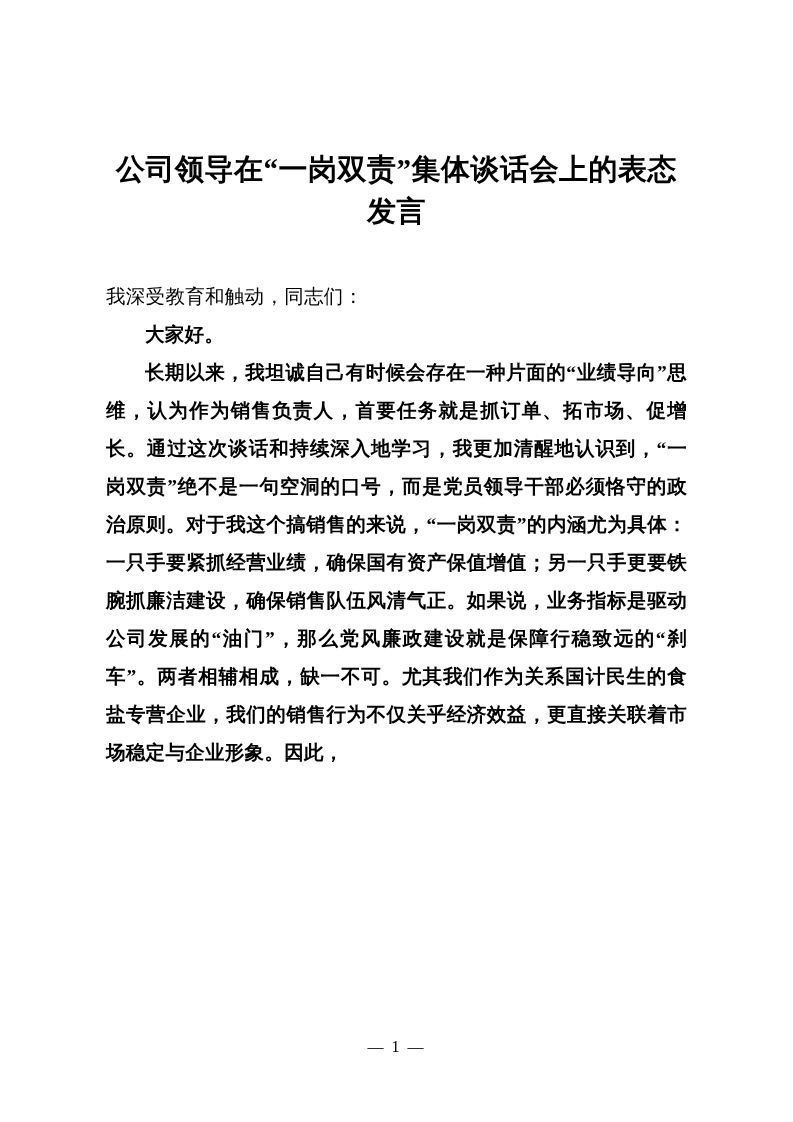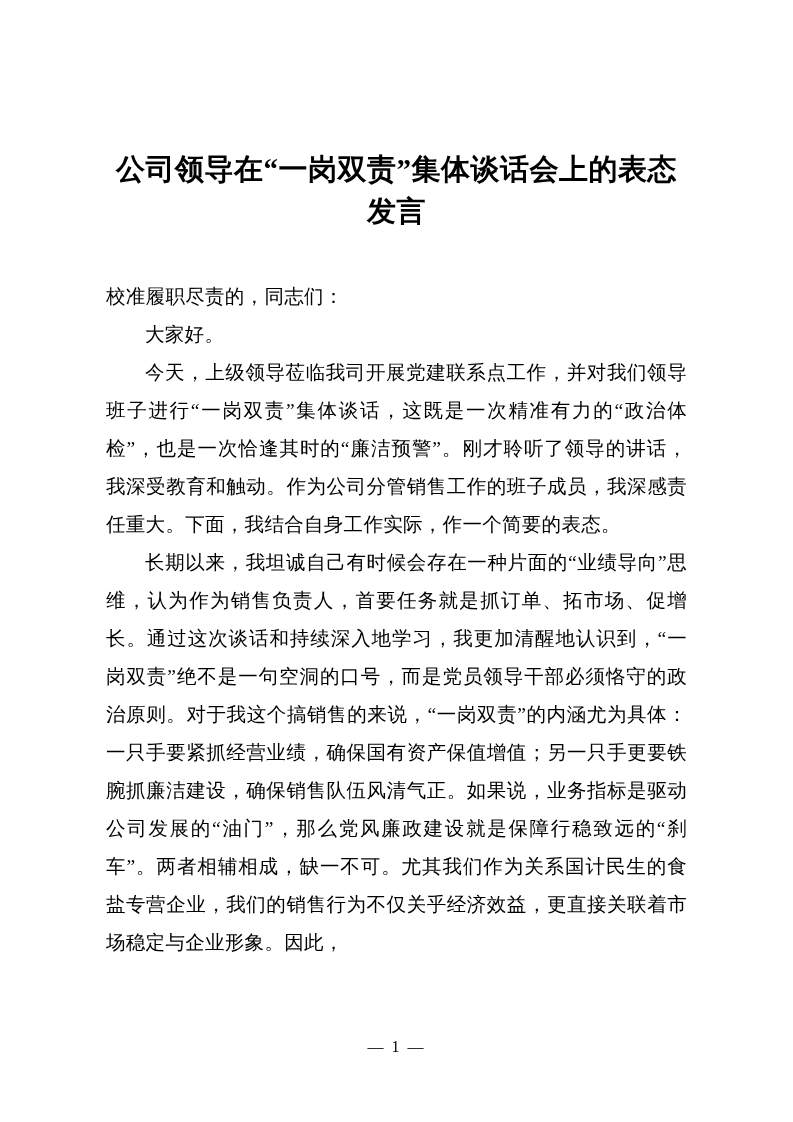--- a/index.html
+++ b/index.html
@@ -32,20 +32,21 @@
   }
   .para {
     margin: 0;
     line-height: 38px;
     text-align: justify;
     text-justify: inter-ideograph;
     letter-spacing: 0.3px;
   }
   .para.indent {
     text-indent: 2em;
+    font-weight: bold;
   }
   .para.bold {
     font-weight: bold;
   }
   .page-footer {
     position: absolute;
     left: 0;
     right: 0;
     bottom: 66px;
     text-align: center;
@@ -54,20 +55,19 @@
     letter-spacing: 2px;
   }
 </style>
 </head>
 <body>
 
 <div class="page">
   <h1 class="doc-title">公司领导在“一岗双责”集体谈话会上的表态发言</h1>
 
   <div class="doc-body">
-      <p class="para">校准履职尽责的，同志们：</p>
+      <p class="para">我深受教育和触动，同志们：</p>
       <p class="para indent">大家好。</p>
-      <p class="para indent">今天，上级领导莅临我司开展党建联系点工作，并对我们领导班子进行“一岗双责”集体谈话，这既是一次精准有力的“政治体检”，也是一次恰逢其时的“廉洁预警”。刚才聆听了领导的讲话，我深受教育和触动。作为公司分管销售工作的班子成员，我深感责任重大。下面，我结合自身工作实际，作一个简要的表态。</p>
       <p class="para indent">长期以来，我坦诚自己有时候会存在一种片面的“业绩导向”思维，认为作为销售负责人，首要任务就是抓订单、拓市场、促增长。通过这次谈话和持续深入地学习，我更加清醒地认识到，“一岗双责”绝不是一句空洞的口号，而是党员领导干部必须恪守的政治原则。对于我这个搞销售的来说，“一岗双责”的内涵尤为具体：一只手要紧抓经营业绩，确保国有资产保值增值；另一只手更要铁腕抓廉洁建设，确保销售队伍风清气正。如果说，业务指标是驱动公司发展的“油门”，那么党风廉政建设就是保障行稳致远的“刹车”。两者相辅相成，缺一不可。尤其我们作为关系国计民生的食盐专营企业，我们的销售行为不仅关乎经济效益，更直接关联着市场稳定与企业形象。因此，</p>
     </div>
 
   <div class="page-footer">— 1 —</div>
 </div>
 
 </body></html>

